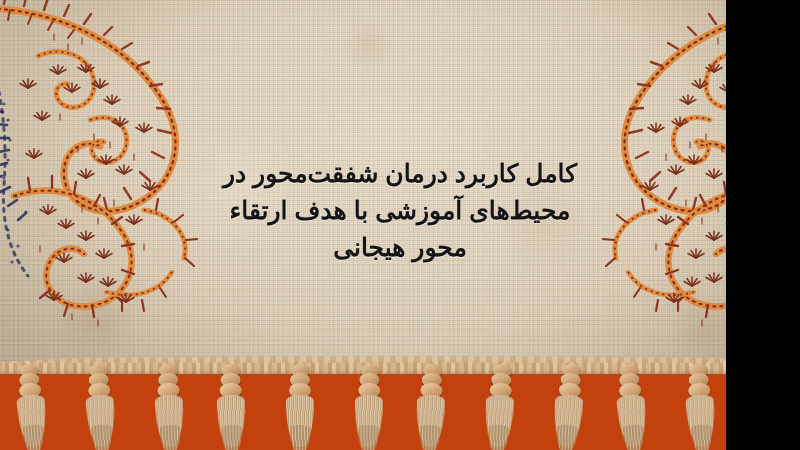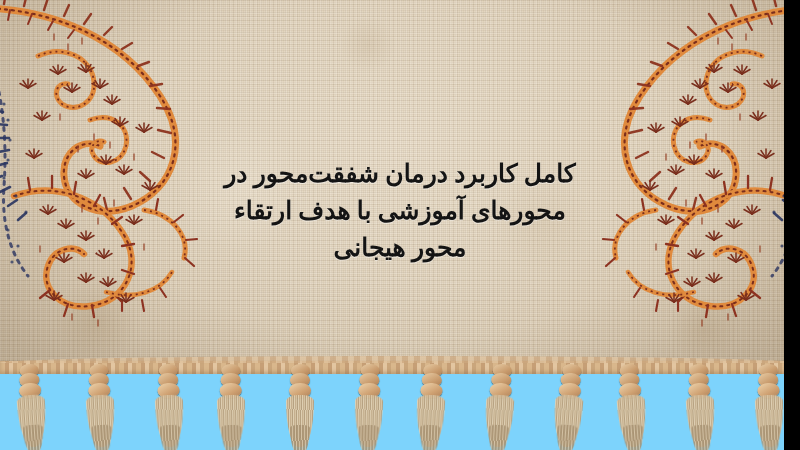--- a/index.html
+++ b/index.html
@@ -1,19 +1,19 @@
 <!DOCTYPE html>
 <html><head>
 <meta charset="utf-8">
 <style>
   html,body{margin:0;padding:0;background:#000;}
   #stage{
-    position:relative;width:784px;height:450px;overflow:hidden;
-    background:#7dd3fc;
-    font-family:Liberation Serif, serif;
+    position:relative;width:726px;height:450px;overflow:hidden;
+    background:#c2410c;
+    font-family:Liberation Sans, sans-serif;
   }
 
   
   #fabric{
     position:absolute;left:0;top:0;width:800px;height:374px;overflow:hidden;
     background:
       radial-gradient(ellipse 520px 300px at 50% 38%, #e9ddc9 0%, #e3d6c0 45%, #d9cab2 80%, #cfbfa6 100%);
   }
   
   #weave{
@@ -434,21 +434,21 @@
           </g>
         </g>
       </svg>
     </div>
 
     <div id="selvedge"></div>
   </div>
 
   <div id="title-block">
     <span class="ln">کامل کاربرد درمان شفقت‌محور در</span>
-    <span class="ln">محور‌های آموزشی با هدف ارتقاء</span>
+    <span class="ln">محیط‌های آموزشی با هدف ارتقاء</span>
     <span class="ln">محور هیجانی</span>
   </div>
 
   <div id="fringe">
       <div class="tassel" style="left: 14.3333px; transform: rotate(-4deg);">
         <div class="knot"></div>
         <div class="knot k2"></div>
         <div class="knot k3"></div>
         <div class="skirt"></div>
       </div>

